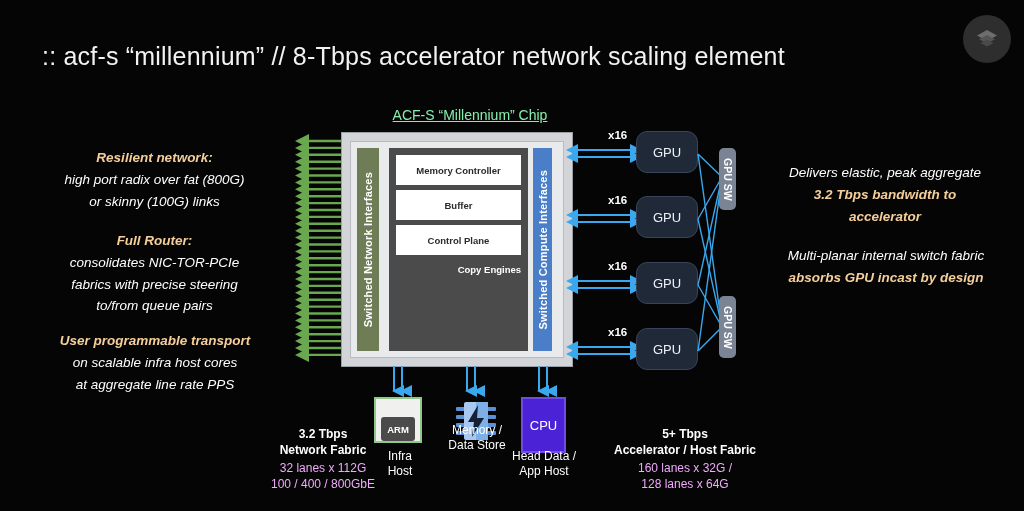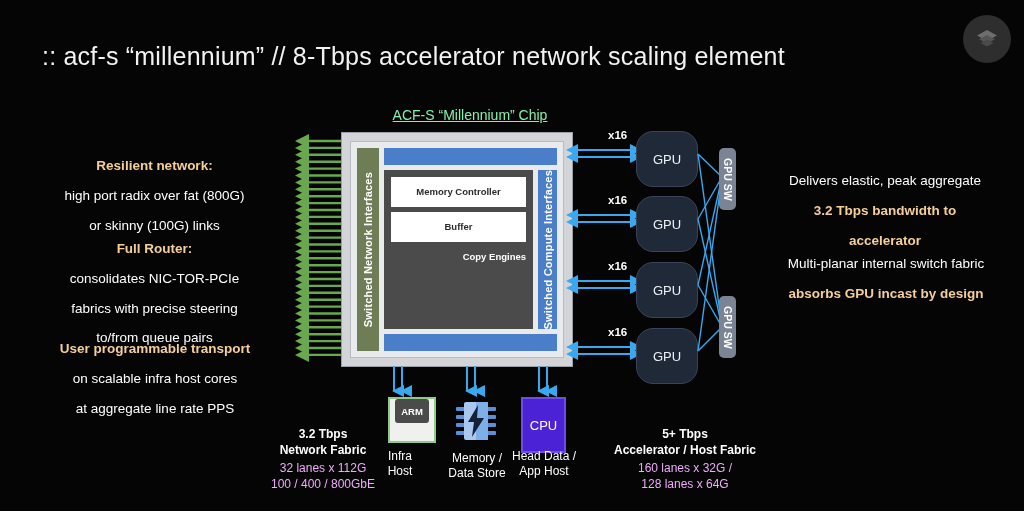--- a/index.html
+++ b/index.html
@@ -22,21 +22,21 @@
   #logo {
     position: absolute; left: 963px; top: 15px;
     width: 48px; height: 48px; border-radius: 50%;
     background: #2e2e2e; display: flex; align-items: center; justify-content: center;
   }
 
   
   .ann { position: absolute; text-align: center; line-height: 1.32; }
   .ann .h { color: #f5cf9a; font-weight: bold; font-size: 13.5px; }
   .ann .b { color: #ffffff; font-size: 13.5px; }
-  .ann p { margin: 12px; }
+  .ann p { margin: 4px; font-style: italic; }
 
   
   #chip-title {
     position: absolute; left: 340px; top: 107px; width: 260px;
     text-align: center; color: #86efac; font-size: 14px; font-weight: 400; text-decoration: underline;
   }
   #chip-outer {
     position: absolute; left: 341px; top: 132px; width: 232px; height: 235px;
     background: #d2d4d8; border: 1px solid #9aa0a6;
   }
@@ -48,21 +48,21 @@
   }
   #sni {
     width: 22px; background: #6f7d57;
     display: flex; align-items: center; justify-content: center;
   }
   #sni span, #sci span {
     writing-mode: vertical-rl; transform: rotate(180deg);
     color: #fff; font-size: 11px; font-weight: bold; white-space: nowrap;
     letter-spacing: .2px;
   }
-  #mid-col { flex: 1; display: flex; flex-direction: column; gap: 5px; }
+  #mid-col { flex: 1; display: flex; flex-direction: row; gap: 5px; }
   .blue-bar { height: 20px; background: #4a7ec8; }
   #core-row { flex: 1; display: flex; gap: 5px; }
   #core {
     flex: 1; background: #4b4b4b; padding: 7px 7px 3px 7px;
     display: flex; flex-direction: column; gap: 5px;
   }
   .core-box {
     background: #ffffff; color: #2b2b2b; font-size: 9.5px; font-weight: bold;
     height: 30px; display: flex; align-items: center; justify-content: center;
     text-align: center;
@@ -74,22 +74,22 @@
   #sci {
     width: 19px; background: #4a7ec8;
     display: flex; align-items: center; justify-content: center;
   }
 
   
   #lanes { position: absolute; left: 305px; top: 138px; width: 44px; height: 224px; }
 
   
   .gpu {
-    position: absolute; width: 62px; height: 56px;
-    background: #1f2937; border: 1px solid #39445a; border-radius: 17px;
+    position: absolute; width: 62px; height: 42px;
+    background: #1f2937; border: 1px solid #39445a; border-radius: 11px;
     color: #eef2f7; font-size: 13px;
     display: flex; align-items: center; justify-content: center;
   }
   .x16 {
     position: absolute; color: #ffffff; font-size: 11.5px; font-weight: bold;
   }
   .gpusw {
     position: absolute; width: 17px; background: #7b8494; border-radius: 5px;
     display: flex; align-items: center; justify-content: center;
   }
@@ -101,23 +101,23 @@
   
   .dev-label {
     position: absolute; text-align: center; color: #ffffff;
     font-size: 12px; line-height: 1.28;
   }
   .cap { position: absolute; text-align: center; line-height: 1.3; margin-top: 34px; }
   .cap .t { color: #ffffff; font-weight: bold; font-size: 12px; }
   .cap .s { color: #f0abfc; font-size: 12px; }
 
   #arm-box {
-    position: absolute; left: 388px; top: 397px; width: 48px; height: 46px;
+    position: absolute; left: 374px; top: 397px; width: 48px; height: 46px;
     background: #f0f0ee; border: 2px solid #8fc98a;
-    display: flex; align-items: flex-start; justify-content: center;
+    display: flex; align-items: flex-end; justify-content: center;
   }
   #arm-core {
     width: 34px; height: 24px; background: #4b4b4b; border-radius: 3px;
     color: #ffffff; font-size: 9.5px; font-weight: bold;
     display: flex; align-items: center; justify-content: center;
   }
   #cpu-box {
     position: absolute; left: 521px; top: 397px; width: 45px; height: 56px;
     background: #4c22d6; border: 2px solid #6f4ce6;
     display: flex; align-items: center; justify-content: center;
@@ -227,20 +227,21 @@
         <span>Switched Network Interfaces</span>
       </div>
 
       <div id="mid-col">
         <div class="blue-bar"></div>
 
         <div id="core-row">
           <div id="core">
             <div class="core-box">Memory Controller</div>
             <div class="core-box">Buffer</div>
+            <div class="core-box">Control Plane</div>
             <div id="copy-engines">Copy Engines</div>
           </div>
           <div id="sci">
             <span>Switched Compute Interfaces</span>
           </div>
         </div>
 
         <div class="blue-bar"></div>
       </div>
 
@@ -338,21 +339,21 @@
       <rect x="4" y="35" width="9" height="4" rx="1"></rect>
       <rect x="35" y="11" width="9" height="4" rx="1"></rect>
       <rect x="35" y="19" width="9" height="4" rx="1"></rect>
       <rect x="35" y="27" width="9" height="4" rx="1"></rect>
       <rect x="35" y="35" width="9" height="4" rx="1"></rect>
     </g>
     <rect x="12" y="6" width="24" height="38" rx="2" fill="#a8c8ef"></rect>
     <rect x="24" y="6" width="12" height="38" fill="#7db0e8"></rect>
     <polygon points="26,9 16,26 22,26 20,41 32,22 25,22" fill="#152036"></polygon>
   </svg>
-  <div class="dev-label" style="left:432px; top:451px; width:90px;">
+  <div class="dev-label" style="left:432px; top:423px; width:90px;">
     <div>Memory /</div>
     <div>Data Store</div>
   </div>
 
   <div id="cpu-box">
     <span>CPU</span>
   </div>
   <div class="dev-label" style="left:498px; top:449px; width:92px;">
     <div>Head Data /</div>
     <div>App Host</div>

